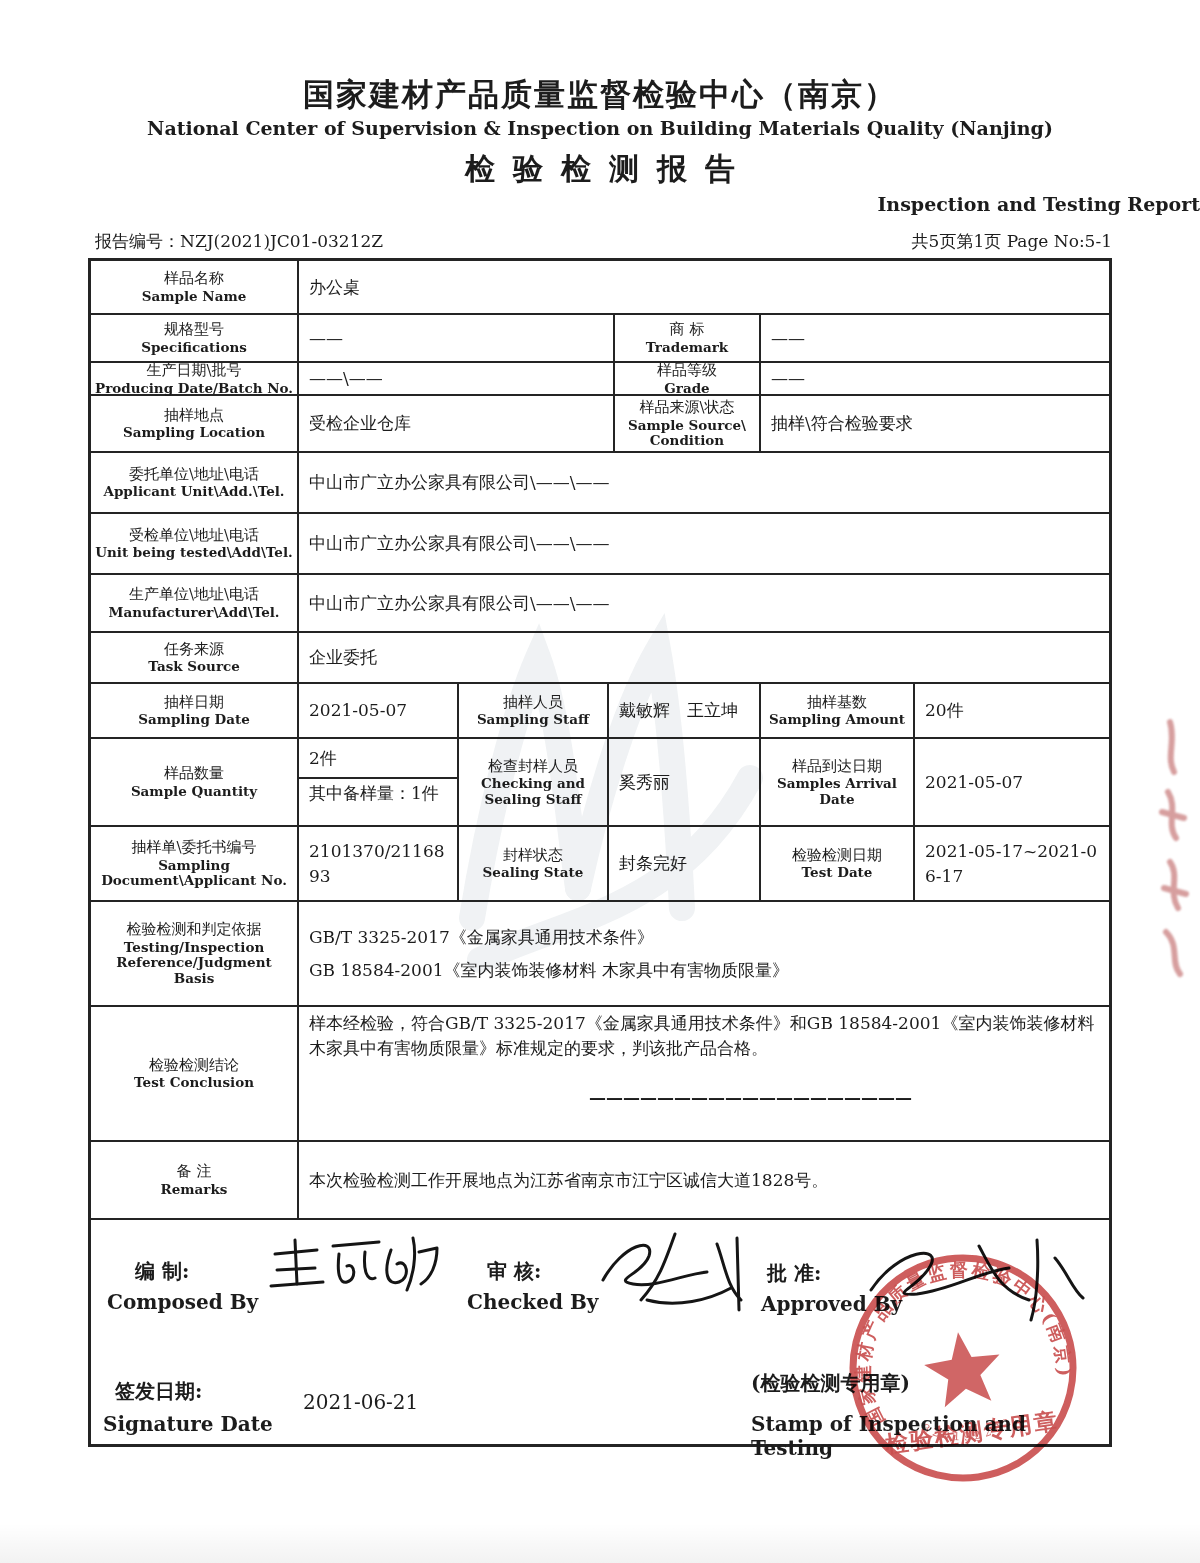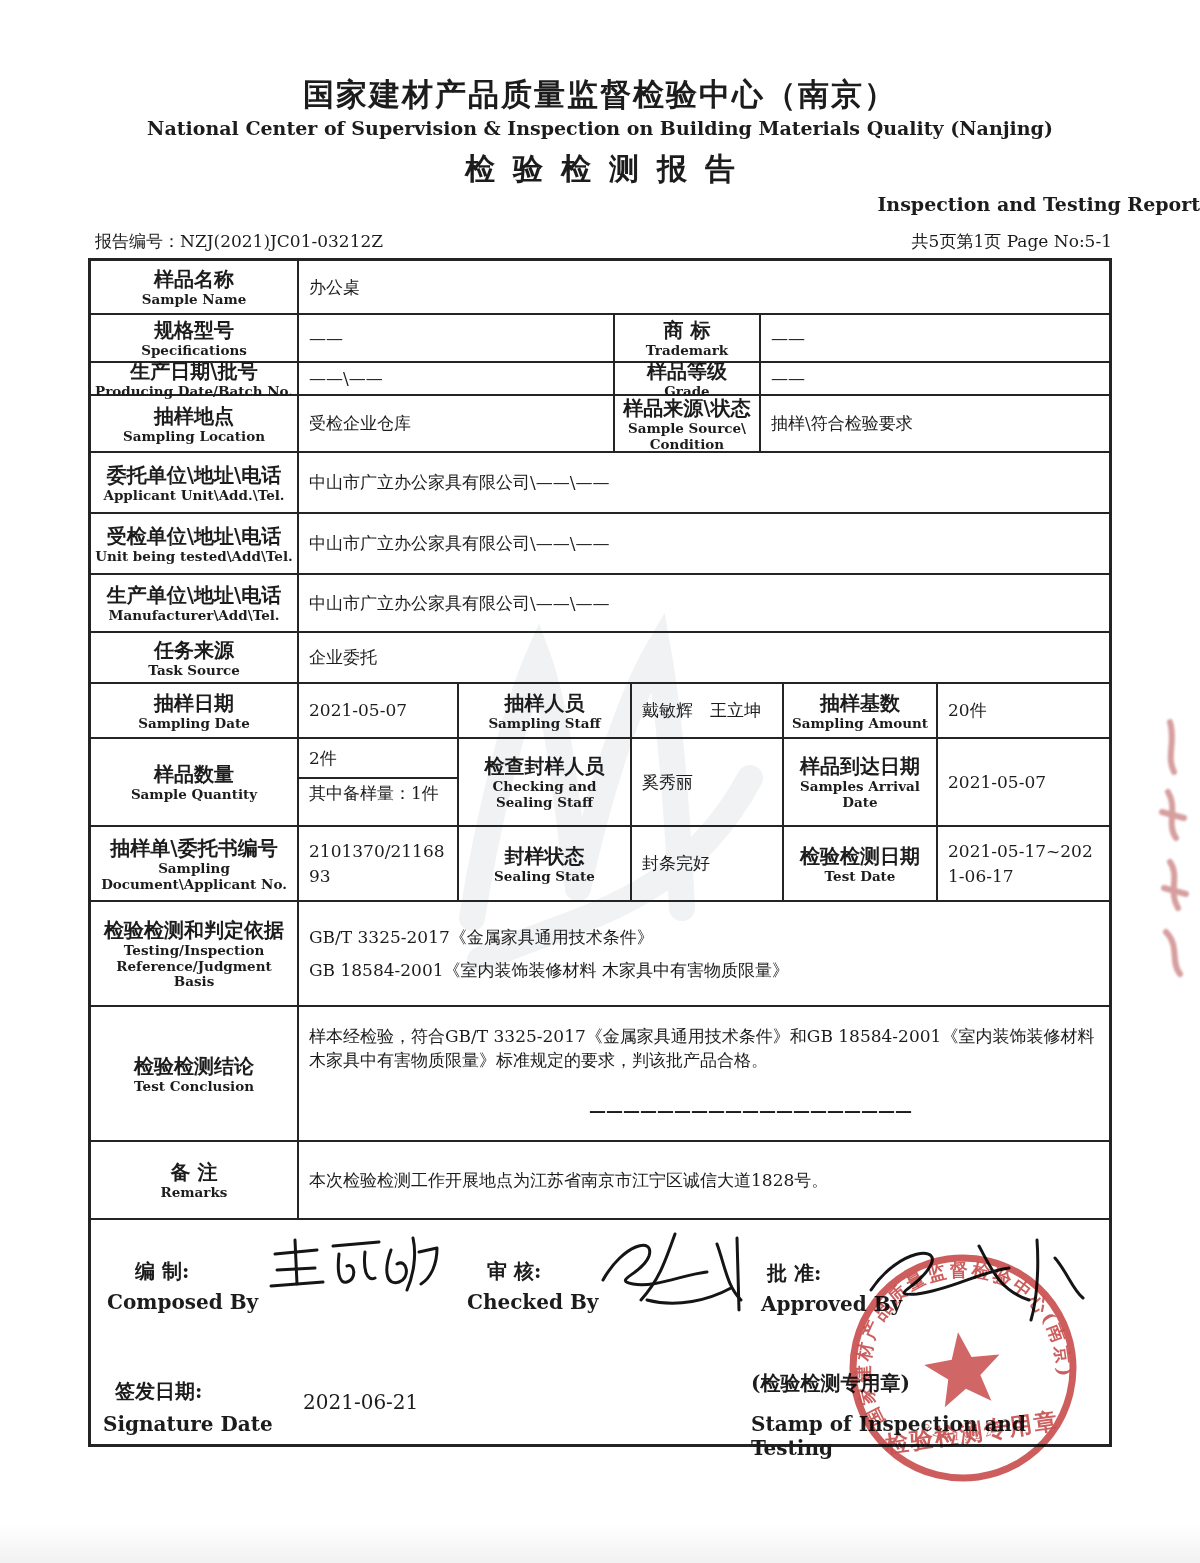--- a/index.html
+++ b/index.html
@@ -18,33 +18,33 @@
   .page-info{position:absolute;right:0;top:0;}
   
   .doc-table{position:absolute;left:88px;top:258px;width:1024px;
         border:3px solid #242424;box-sizing:border-box;background:transparent;}
   .row{display:flex;border-bottom:2px solid #242424;box-sizing:border-box;}
   .row.last{border-bottom:none;}
   .cell{border-right:2px solid #242424;box-sizing:border-box;display:flex;
         flex-direction:column;justify-content:center;}
   .cell.grow{flex:1;border-right:none;}
   .label{align-items:center;text-align:center;padding:2px 4px;}
-  .label .zh{font-size:20px;font-weight:bold;line-height:1.3;}
+  .label .zh{font-size:15px;font-weight:normal;line-height:1.3;}
   .label .en{font-size:13.5px;font-weight:bold;line-height:1.15;}
   .value{font-size:17px;padding:4px 10px;justify-content:center;line-height:1.45;}
   .w-label{width:208px;}
   .w-v3{width:316px;} .w-l3{width:146px;}
-  .w-v5a{width:160px;} .w-l5{width:173px;} .w-v5b{width:152px;} .w-l5c{width:154px;} 
+  .w-v5a{width:160px;} .w-l5{width:150px;} .w-v5b{width:152px;} .w-l5c{width:154px;} 
   .split{padding:0;justify-content:flex-start;}
   .split .sub{padding:4px 10px;font-size:17px;box-sizing:border-box;display:flex;align-items:center;}
   .split .sub.top{height:40px;border-bottom:2px solid #242424;}
   .split .sub.bot{flex:1;line-height:1.25;align-items:flex-start;padding-top:4px;}
   .basis-cell{justify-content:center;}
   .basis-cell div{line-height:1.9;}
-  .conclusion-cell{justify-content:center;}
+  .conclusion-cell{justify-content:flex-start;}
   .dash-line{margin-top:26px;margin-left:280px;letter-spacing:0;font-size:17px;font-weight:bold;}
   
   .footer-cell{position:relative;flex:1;border-right:none;}
   .fo{position:absolute;font-weight:bold;}
   .f-composed-zh{left:44px;top:38px;font-size:20px;}
   .f-composed-en{left:16px;top:70px;font-size:20px;}
   .f-checked-zh{left:396px;top:38px;font-size:20px;}
   .f-checked-en{left:376px;top:70px;font-size:20px;}
   .f-approved-zh{left:676px;top:40px;font-size:20px;}
   .f-approved-en{left:670px;top:72px;font-size:20px;}

